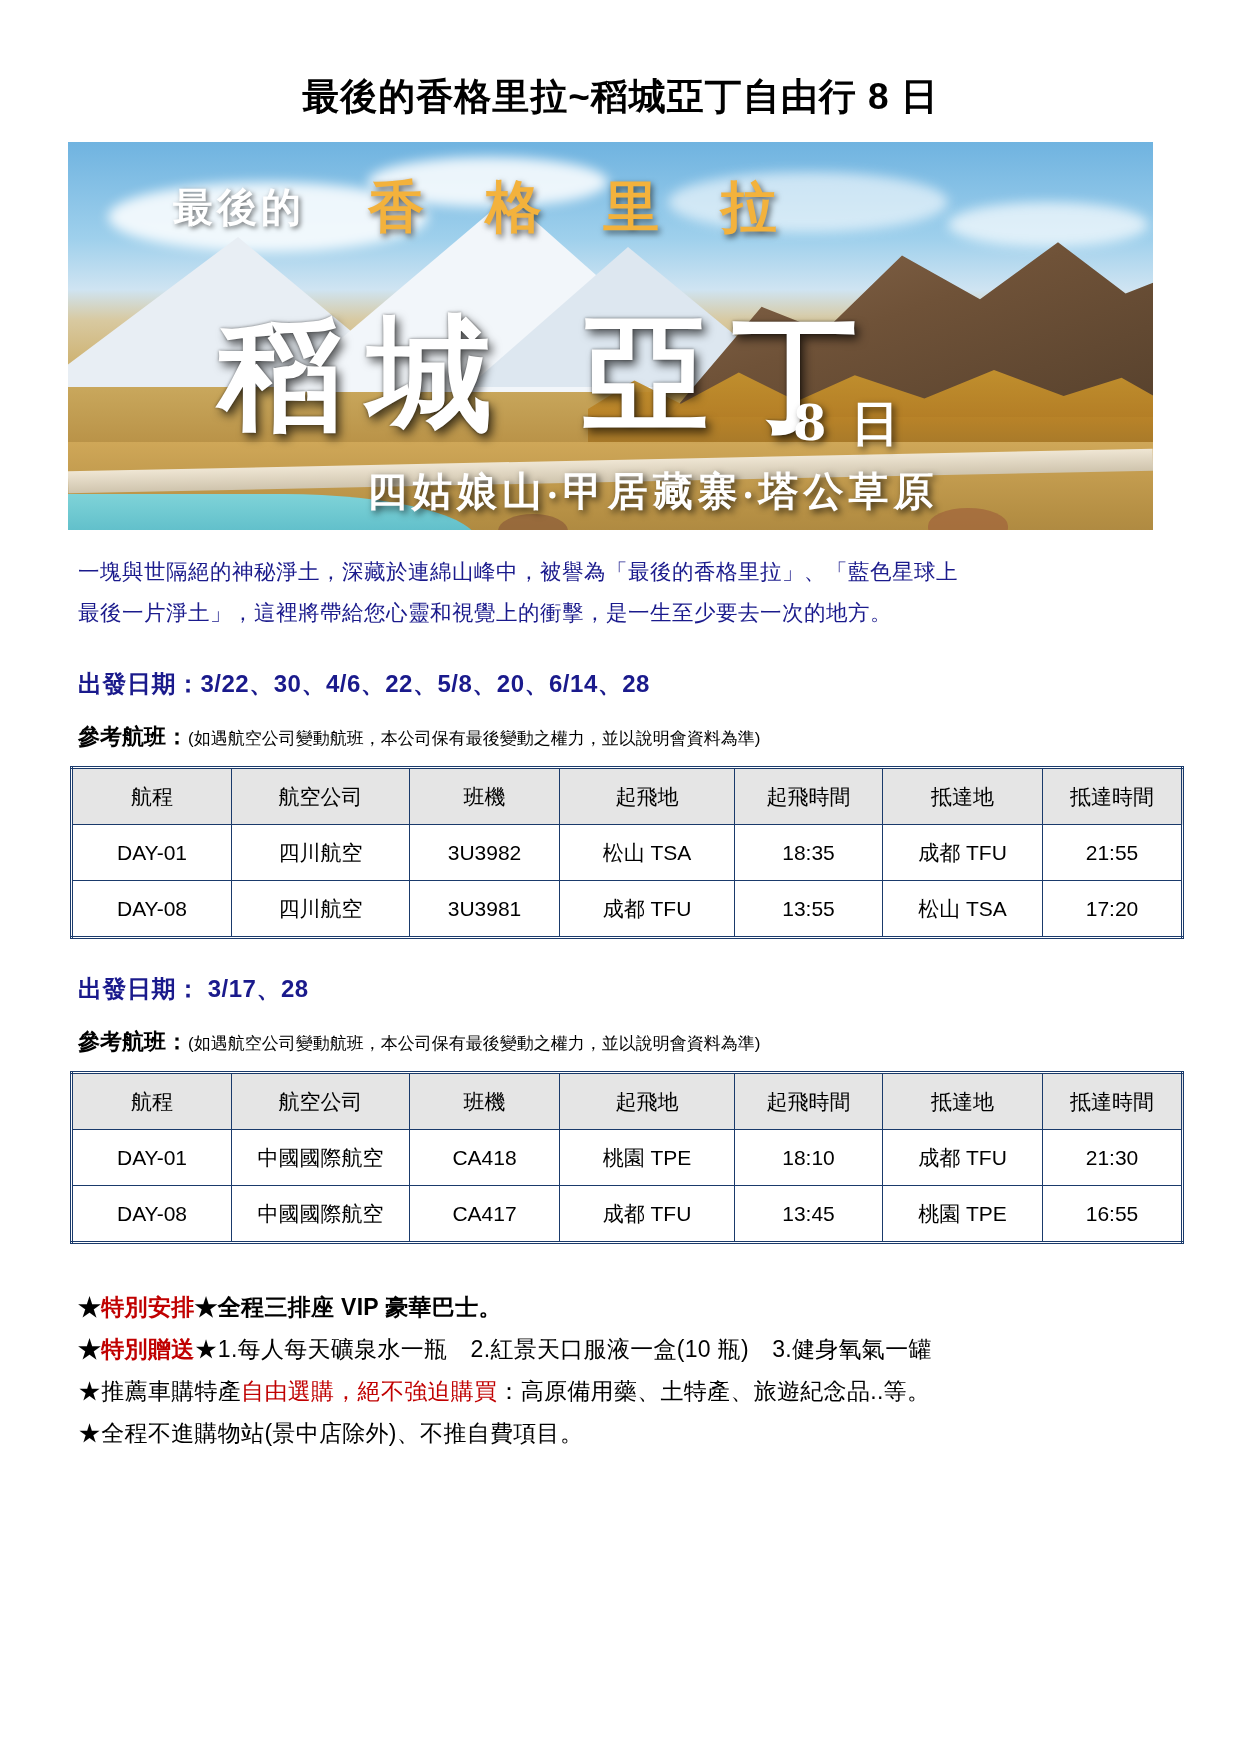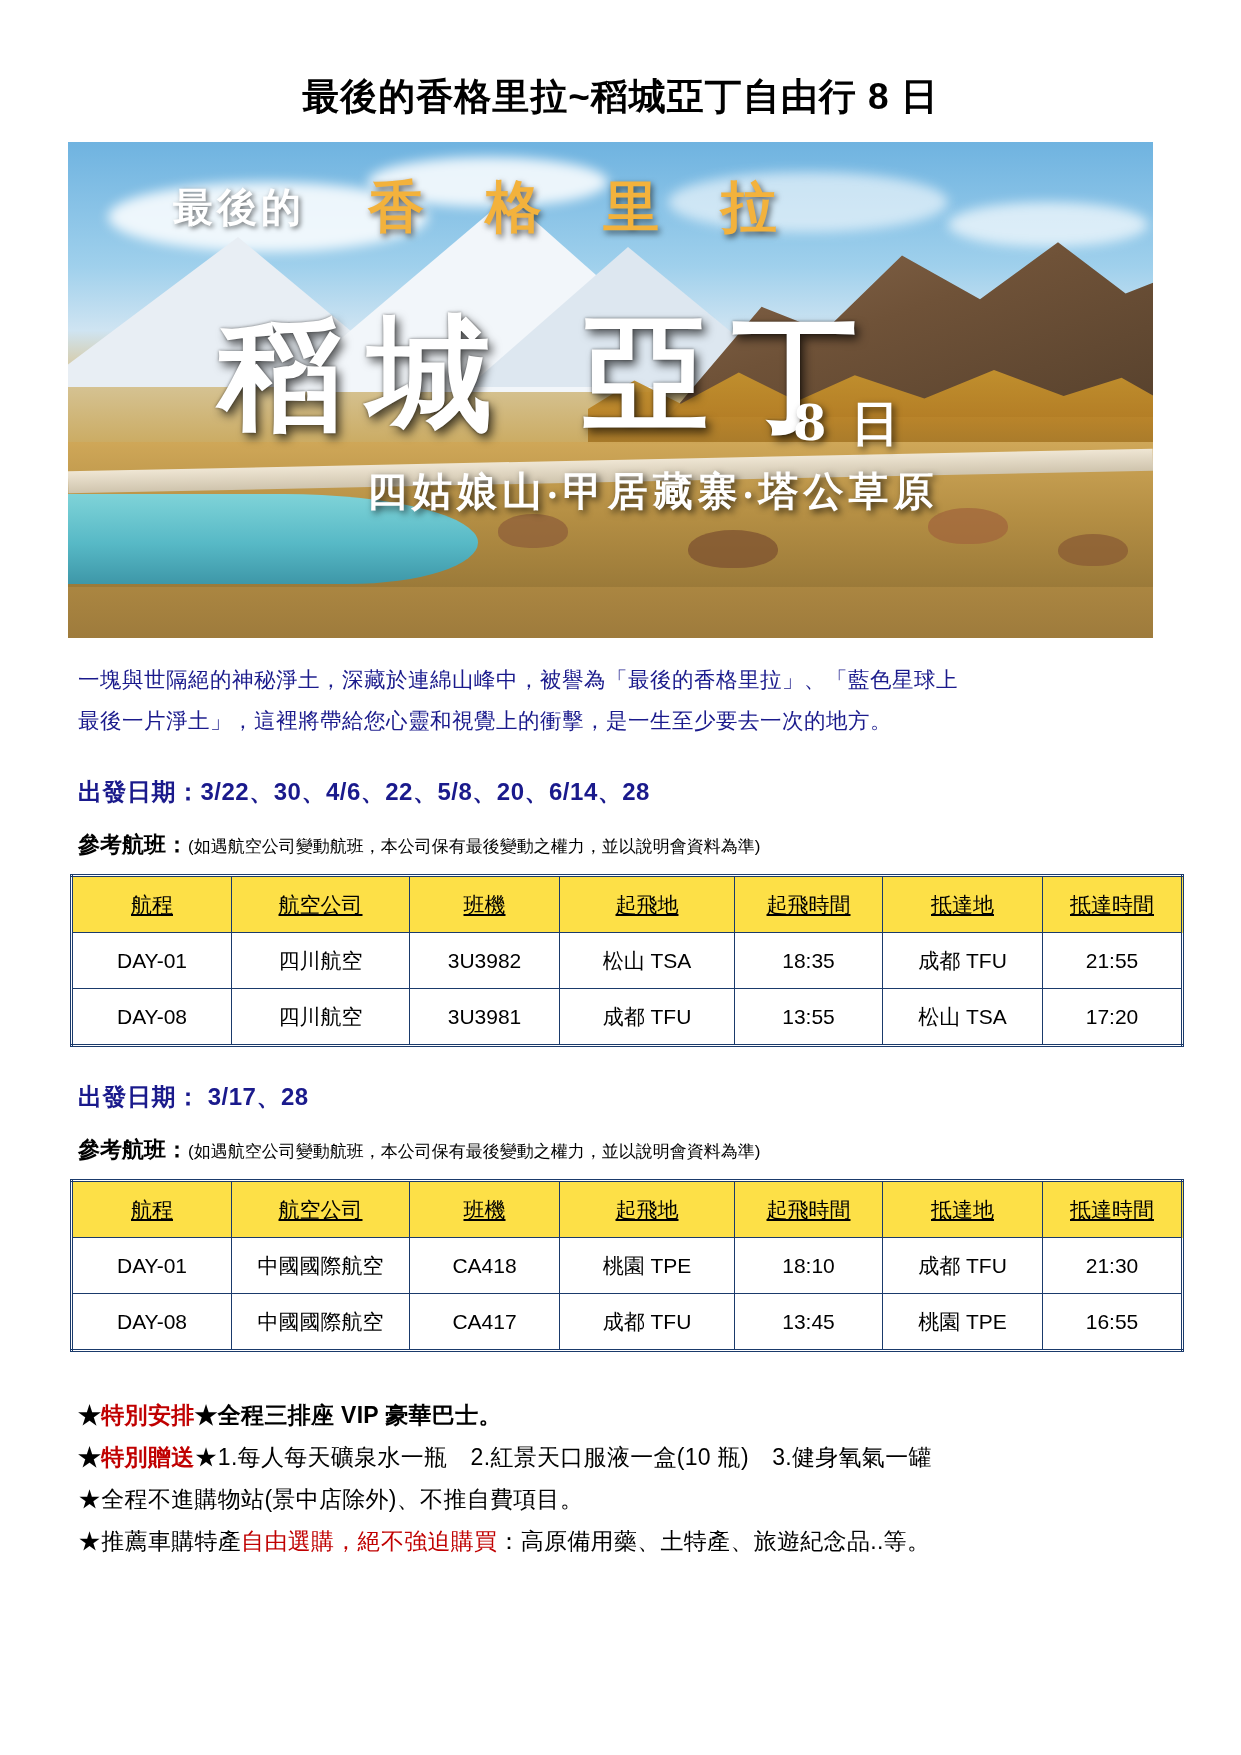--- a/index.html
+++ b/index.html
@@ -29,21 +29,21 @@
     letter-spacing: 1px;
     padding-top: 72px;
     padding-bottom: 10px;
     color: #000;
   }
 
   
   .hero {
     position: relative;
     width: 1085px;
-    height: 496px;
+    height: 388px;
     margin: 10px 0 0 -10px;
     overflow: hidden;
     background: linear-gradient(to bottom, #6fb3e0 0%, #9fd0ec 25%, #cfe4f2 38%, #d8c9a0 46%, #caa95e 62%, #b99247 78%, #9e7b3c 100%);
   }
   
   .cloud {
     position: absolute;
     background: rgba(255,255,255,0.85);
     border-radius: 50%;
     filter: blur(6px);
@@ -210,23 +210,22 @@
     border: 3px double #1a3a6b;
   }
   table.flights th, table.flights td {
     border: 1px solid #1a3a6b;
     text-align: center;
     font-size: 21px;
     height: 53px;
     color: #000;
   }
   table.flights th {
-    background: #fde047;
+    background: #e5e5e5;
     font-weight: normal;
-    text-decoration: underline;
   }
   table.flights td { background: #ffffff; }
   .col1 { width: 160px; }
   .col2 { width: 178px; }
   .col3 { width: 150px; }
   .col4 { width: 175px; }
   .col5 { width: 148px; }
   .col6 { width: 160px; }
   .col7 { width: 140px; }
 
@@ -382,19 +381,19 @@
     </tbody>
   </table>
 
   <div class="notes">
     <div>
       <span class="star bold">★</span><span class="red">特別安排</span><span class="bold">★全程三排座 VIP 豪華巴士。</span>
     </div>
     <div>
       <span class="star bold">★</span><span class="red">特別贈送</span><span>★1.每人每天礦泉水一瓶　2.紅景天口服液一盒(10 瓶)　3.健身氧氣一罐</span>
     </div>
-    <div>★全程不進購物站(景中店除外)、不推自費項目。</div>
     <div>
       <span>★推薦車購特產</span><span class="red-plain">自由選購，絕不強迫購買</span><span>：高原備用藥、土特產、旅遊紀念品..等。</span>
     </div>
+    <div>★全程不進購物站(景中店除外)、不推自費項目。</div>
   </div>
 
 </div>
 
 </body></html>

